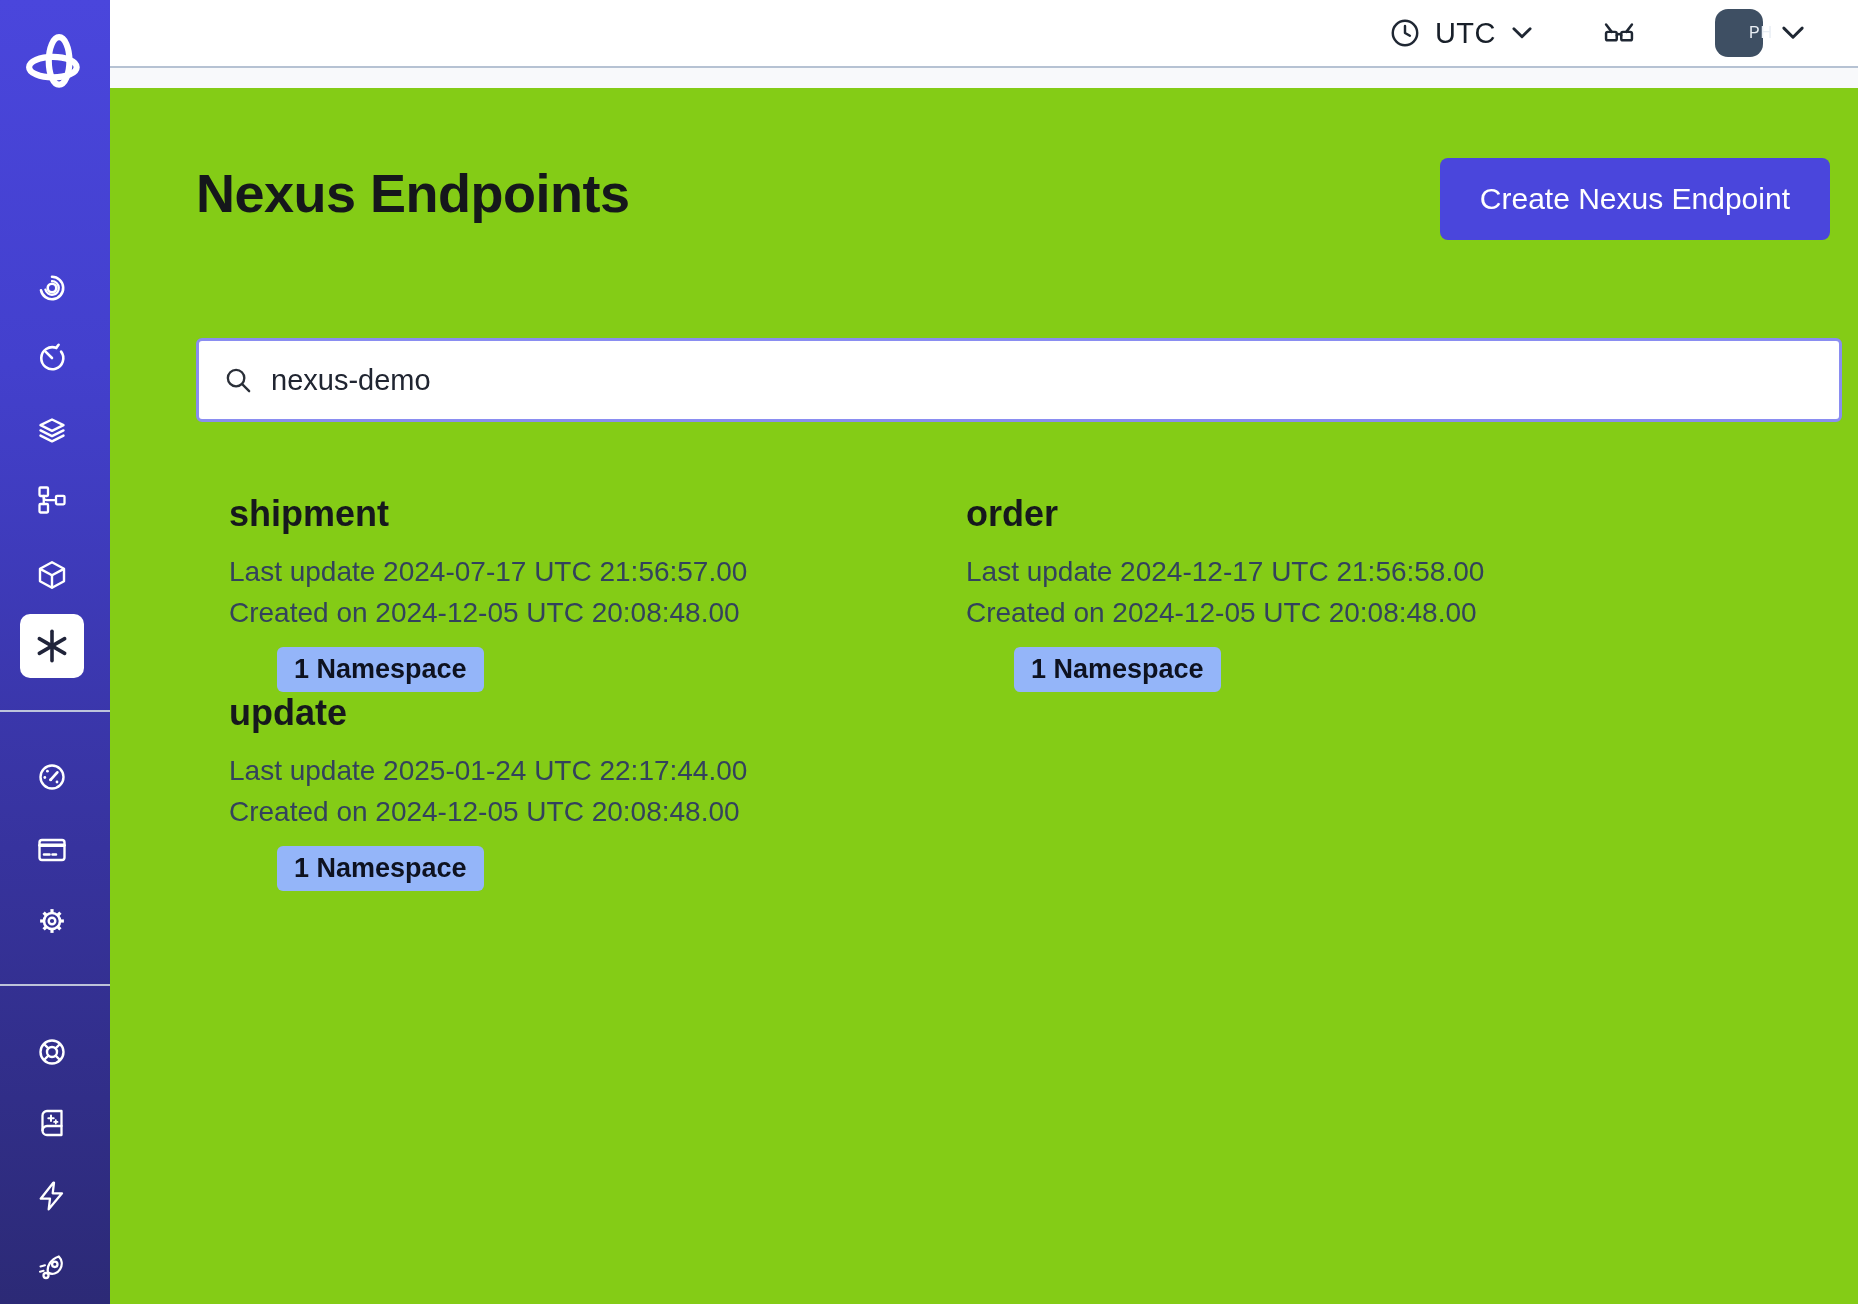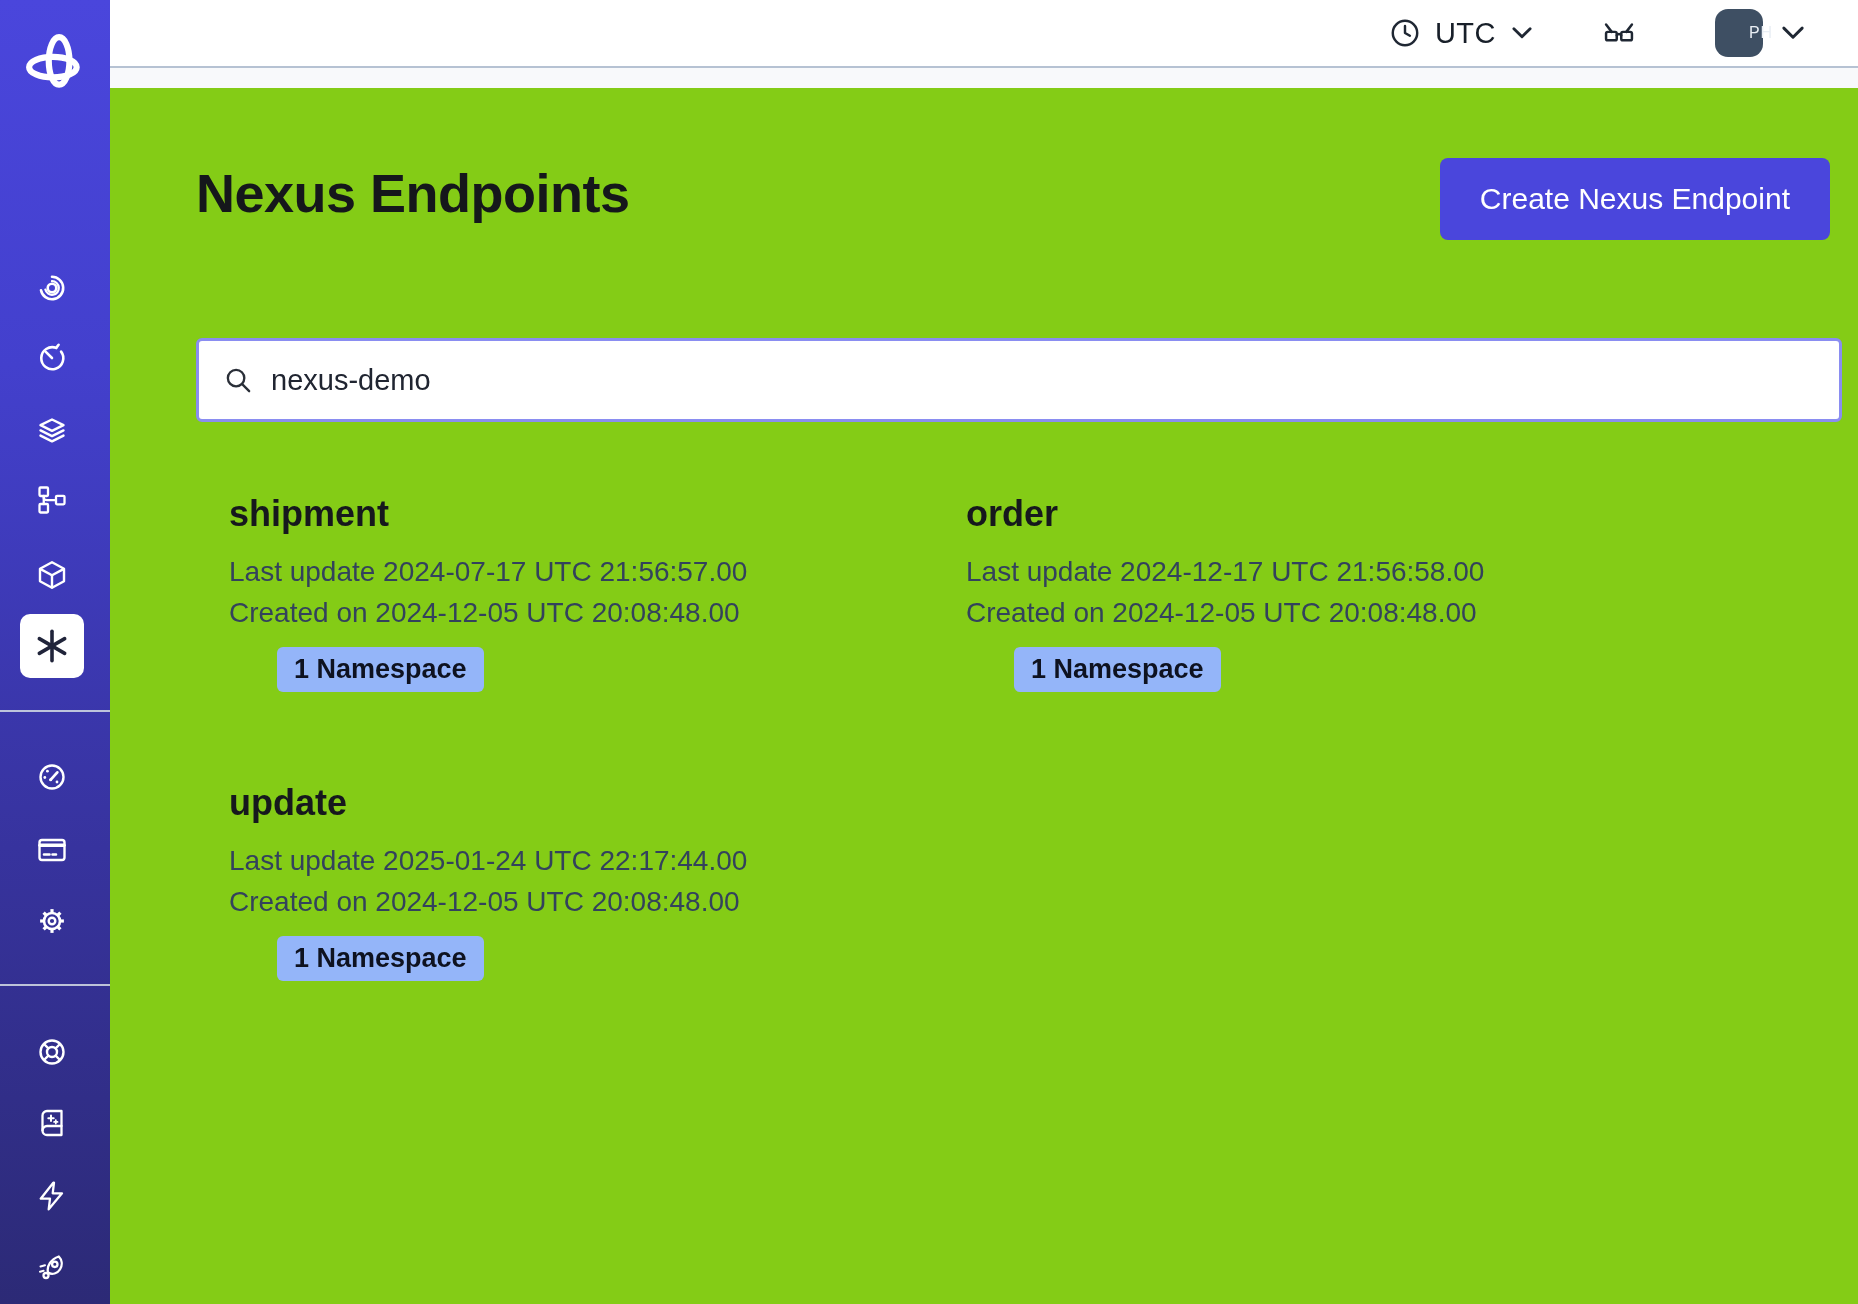--- a/index.html
+++ b/index.html
@@ -40,21 +40,21 @@
   .create-btn { position:absolute; right:28px; top:70px; height:82px; padding:0 40px;
     background:#4a46dc; color:#ffffff; font-size:30px; font-weight:400; border:none;
     border-radius:8px; cursor:pointer; font-family:inherit; }
   .search-box { position:absolute; left:86px; right:16px; top:250px; height:84px;
     background:#ffffff; border:3px solid #8a8df1; border-radius:6px;
     display:flex; align-items:center; padding:0 24px; gap:17px; }
   .search-box input { flex:1; border:none; outline:none; font-size:29px; color:#202531;
     font-family:inherit; background:transparent; }
 
   .cards { position:absolute; left:119px; right:28px; top:405px;
-    display:grid; grid-template-columns:737px 1fr; row-gap:90px; }
+    display:grid; grid-template-columns:737px 1fr; }
   .card { cursor:pointer; }
   .card-name { font-size:36px; font-weight:700; color:#16181d; margin-bottom:16px; }
   .card-meta { font-size:28px; color:#33425c; line-height:41px; }
   .badge { display:inline-block; margin-top:14px; background:#94b5f9; color:#0e1220;
     font-size:27px; font-weight:700; padding:7px 17px; border-radius:6px;margin-left:48px; }
 
   svg { stroke-linecap:round; stroke-linejoin:round; }
 </style>
 </head>
 <body>

